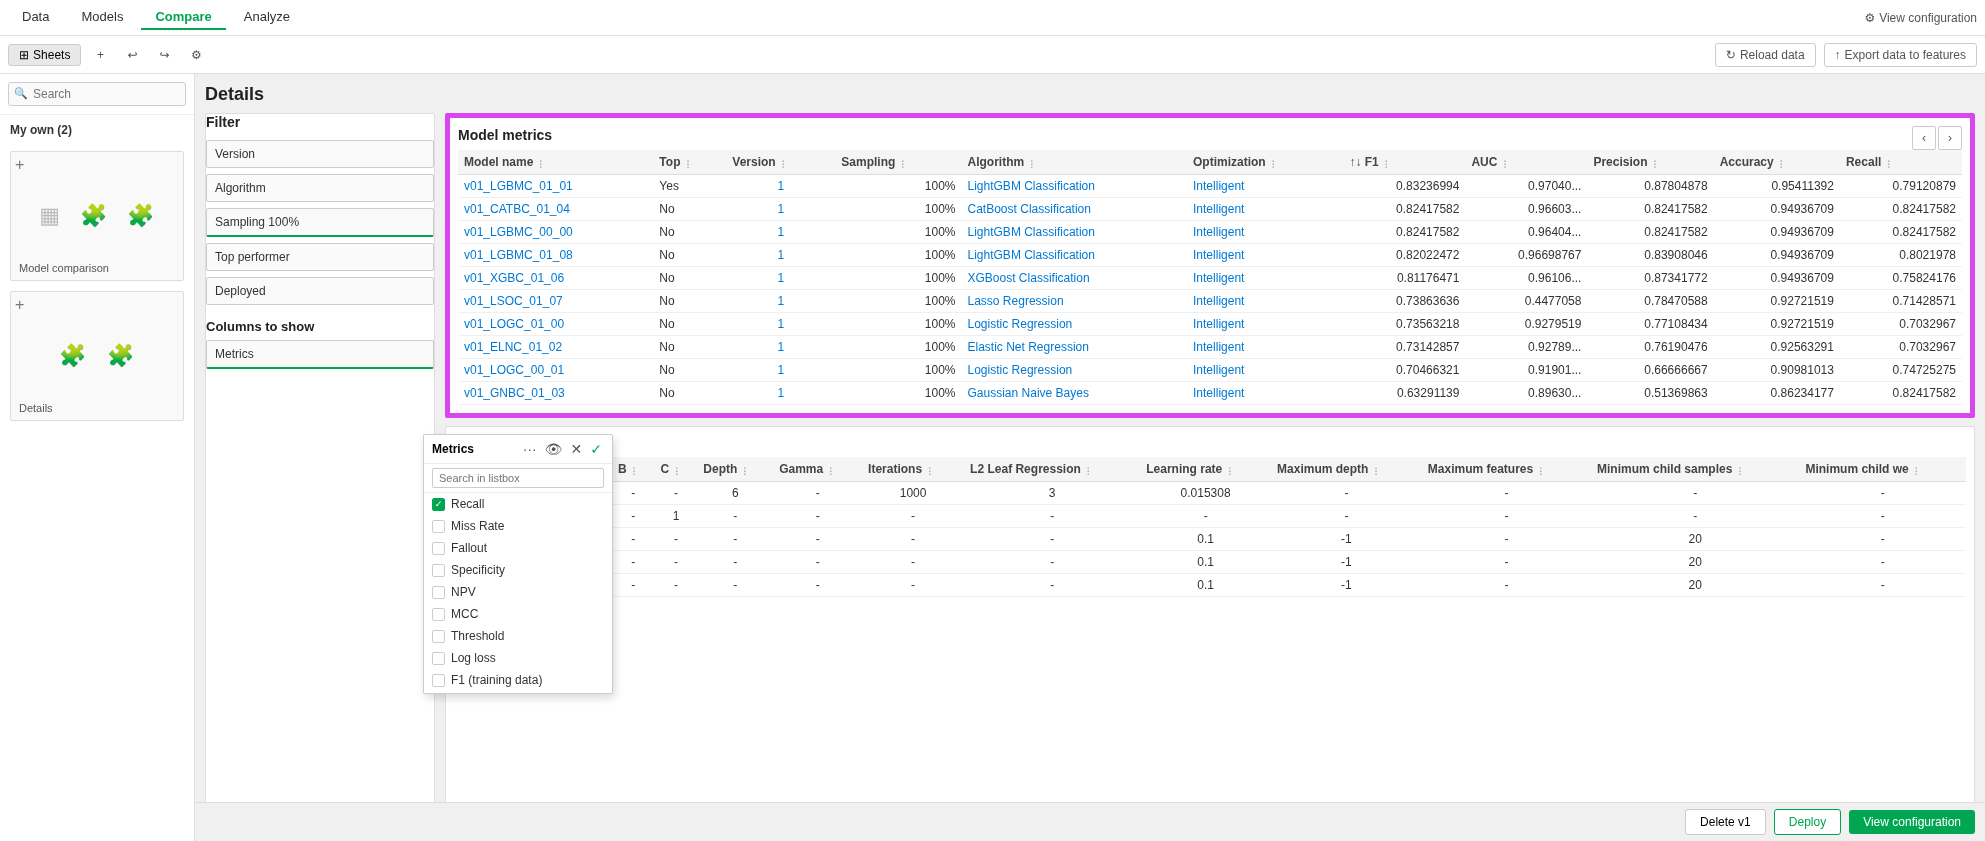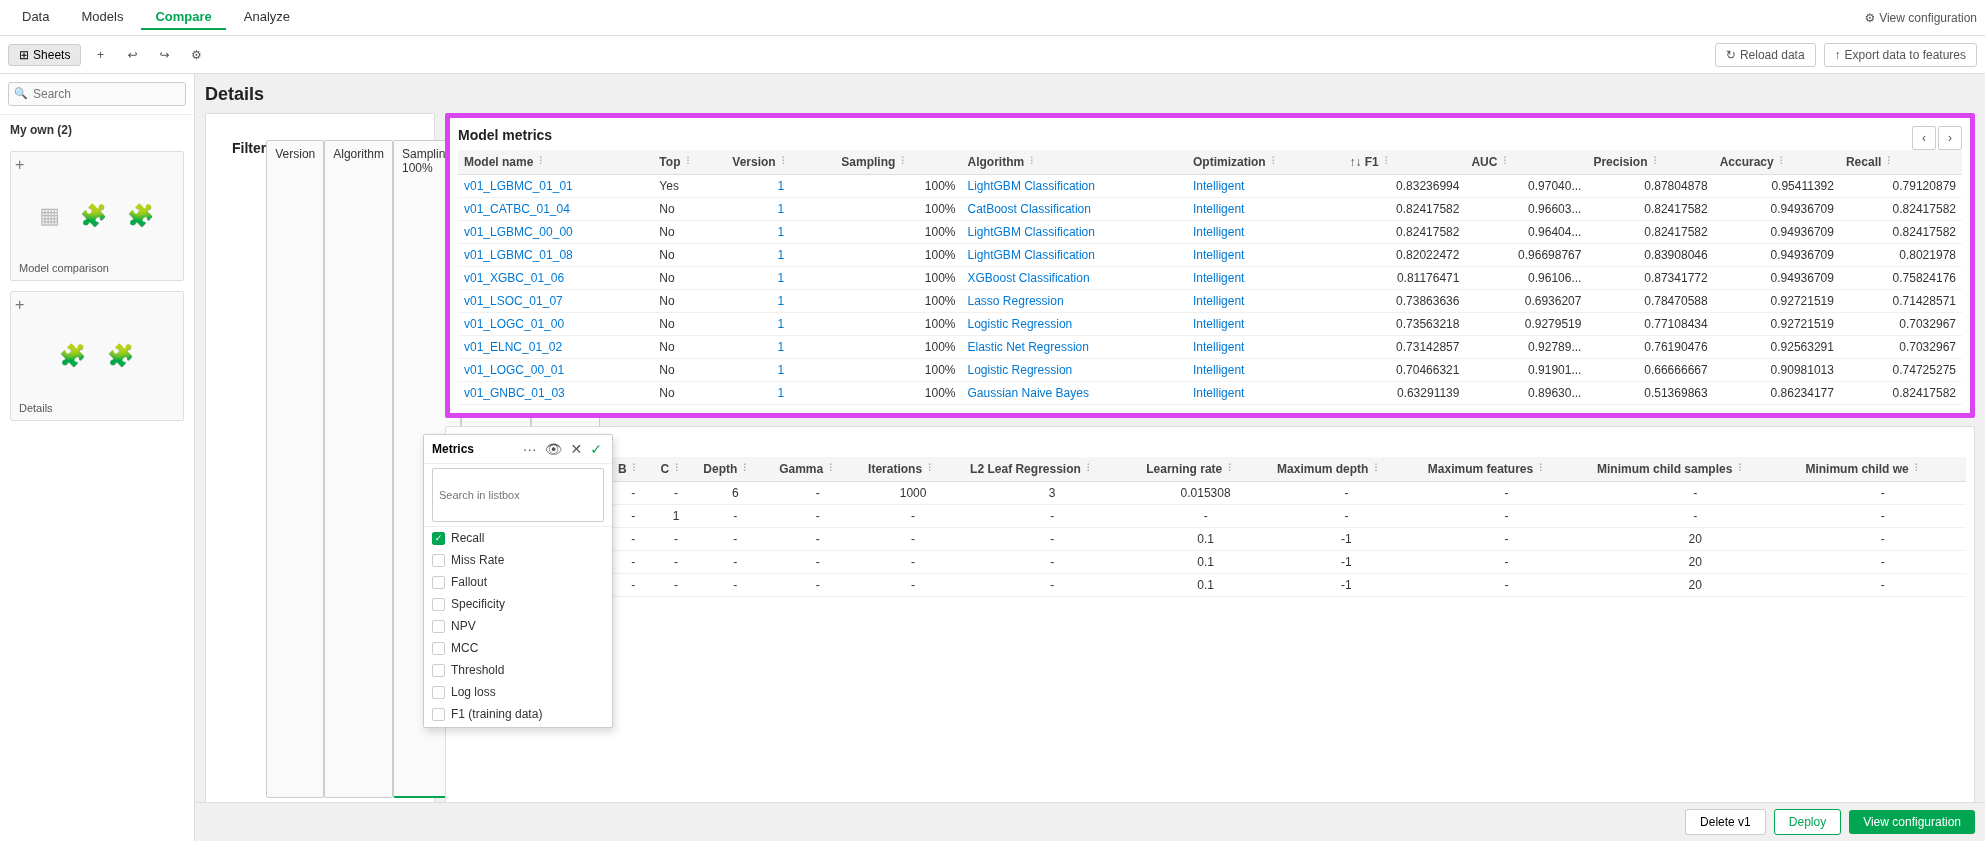--- a/index.html
+++ b/index.html
@@ -74,21 +74,21 @@
     
     .content-area { flex: 1; background: #f0f0f0; overflow: hidden; padding: 10px; display: flex; flex-direction: column; gap: 0; }
     .page-title { font-size: 18px; font-weight: 600; color: #222; margin-bottom: 8px; }
 
     
     .details-panel { display: flex; gap: 10px; height: 100%; }
 
     
     .filter-panel {
       width: 230px; background: #fff; border: 1px solid #ddd; border-radius: 2px;
-      display: flex; padding: 26px;
+      display: flex; flex-direction: column; padding: 0;
     }
     .filter-title { font-size: 14px; font-weight: 700; color: #222; margin-bottom: 10px; }
     .filter-item {
       border: 1px solid #ccc; border-radius: 2px; padding: 6px 8px;
       margin-bottom: 6px; cursor: pointer; color: #333; font-size: 12px;
       background: #fafafa;
     }
     .filter-item.active-filter { border-bottom: 2px solid #00a651; }
 
     .columns-section { margin-top: 8px; }
@@ -107,21 +107,21 @@
     }
     .metrics-dropdown-header {
       display: flex; align-items: center; padding: 4px 8px;
       border-bottom: 1px solid #eee; gap: 4px;
     }
     .metrics-dropdown-title { font-size: 12px; font-weight: 600; flex: 1; }
     .metrics-dropdown-actions { display: flex; gap: 4px; }
     .dd-action-btn { cursor: pointer; color: #555; font-size: 14px; padding: 2px; }
     .dd-search { padding: 4px 8px; border-bottom: 1px solid #eee; }
     .dd-search input {
-      width: 100%; padding: 20px 6px; border: 1px solid #ccc; border-radius: 2px; font-size: 11px;
+      width: 100%; padding: 3px 6px; border: 1px solid #ccc; border-radius: 2px; font-size: 11px;
     }
     .dd-list { max-height: 200px; overflow-y: auto; }
     .dd-item {
       display: flex; align-items: center; padding: 4px 8px; cursor: pointer; gap: 6px;
       font-size: 12px; color: #333;
     }
     .dd-check {
       width: 13px; height: 13px; border: 1px solid #ccc; border-radius: 2px;
       display: flex; align-items: center; justify-content: center; font-size: 9px;
     }
@@ -136,21 +136,21 @@
       overflow: hidden;
     }
     .section-title { font-size: 14px; font-weight: 700; color: #222; margin-bottom: 6px; }
     .table-wrap { overflow-x: auto; overflow-y: auto; max-height: 260px; }
     table { border-collapse: collapse; width: 100%; font-size: 11px; }
     th {
       background: #f5f5f5; border-bottom: 1px solid #ddd; padding: 5px 6px;
       text-align: left; white-space: nowrap; position: sticky; top: 0; z-index: 2;
       color: #444; font-weight: 600;
     }
-    th .col-header { display: flex; align-items: flex-start; gap: 3px; }
+    th .col-header { display: flex; align-items: flex-end; gap: 3px; }
     th .col-sort { color: #aaa; font-size: 9px; cursor: pointer; }
     td { padding: 4px 6px; border-bottom: 1px solid #f0f0f0; white-space: nowrap; color: #333; }
     .link-cell { color: #0078d4; cursor: pointer; }
 
     
     .hyper-section {
       background: #fff; border: 1px solid #ddd; border-radius: 2px; padding: 8px;
       flex: 1; overflow: hidden; display: flex; flex-direction: column;
     }
     .hyper-table-wrap { overflow: auto; flex: 1; }
@@ -468,21 +468,21 @@
     <td class="number-col">0.75824176</td>
   </tr>
                   <tr>
     <td class="link-cell">v01_LSOC_01_07</td>
     <td>No</td>
     <td style="color:#0078d4; text-align:center;">1</td>
     <td style="text-align:right;">100%</td>
     <td class="algo-link">Lasso Regression</td>
     <td class="intl-link">Intelligent</td>
     <td class="number-col">0.73863636</td>
-    <td class="number-col">0.6936207</td>
+    <td class="number-col">0.4477058</td>
     <td class="number-col">0.78470588</td>
     <td class="number-col">0.92721519</td>
     <td class="number-col">0.71428571</td>
   </tr>
                   <tr>
     <td class="link-cell">v01_LOGC_01_00</td>
     <td>No</td>
     <td style="color:#0078d4; text-align:center;">1</td>
     <td style="text-align:right;">100%</td>
     <td class="algo-link">Logistic Regression</td>

